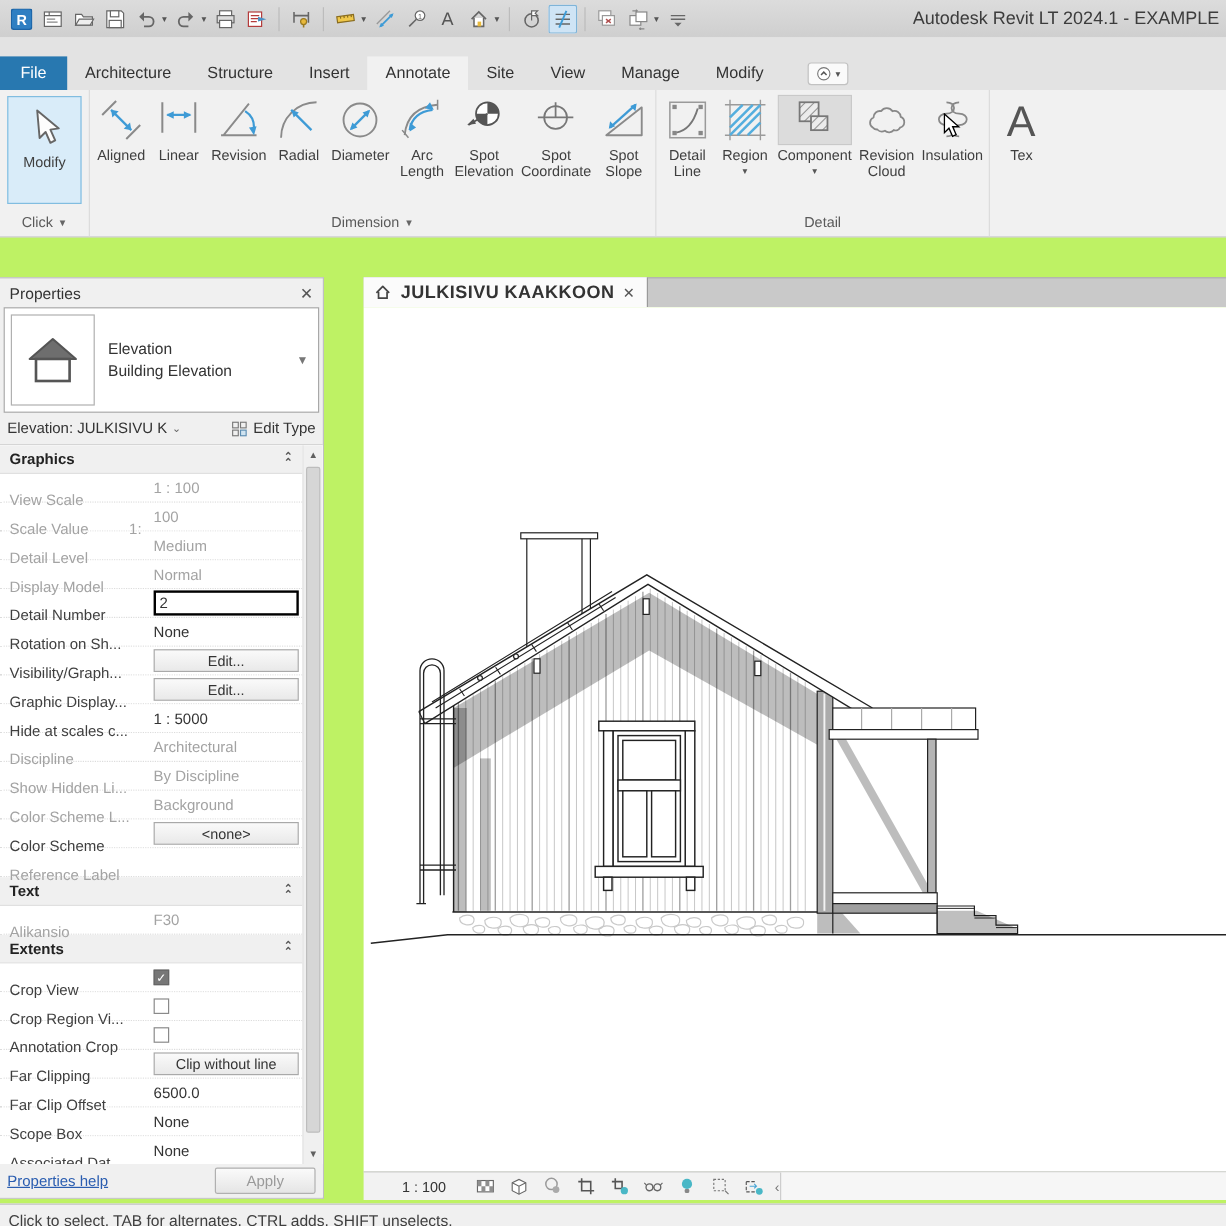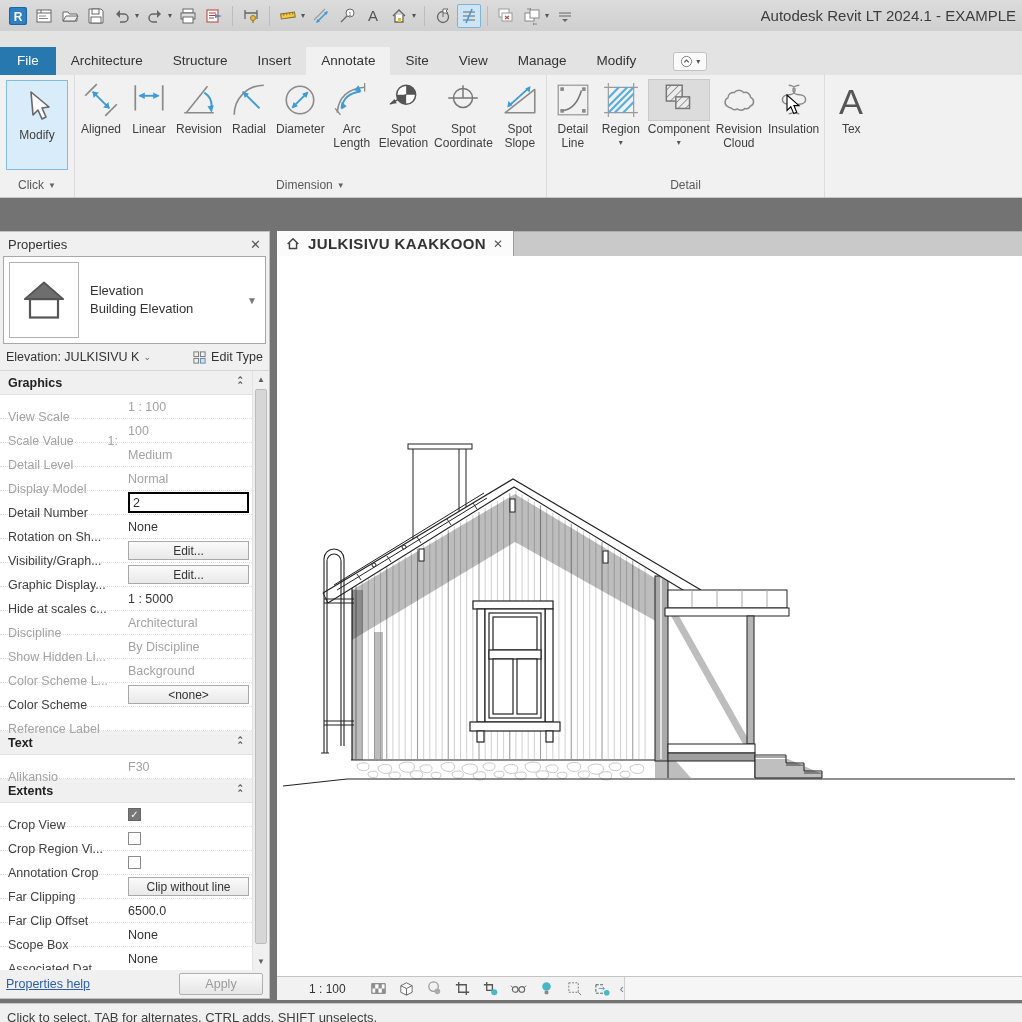--- a/index.html
+++ b/index.html
@@ -36,21 +36,21 @@
   .tool svg{width:38px;height:38px;display:block;}
   .tlabel{white-space:pre-line;text-align:center;font-size:12px;line-height:13.5px;color:#3f3f3f;margin-top:2px;}
   .tdd{font-size:8px;color:#555;margin-top:1px;}
   .tool.big{width:62px;height:90px;background:#d9ecf9;border:1px solid #81bde0;margin:3px 4px;justify-content:flex-start;padding-top:6px;}
   .tool.big svg{width:36px;height:36px;}
   .tool.hover .ticonwrap{background:#dcdcdc;box-shadow:inset 0 0 0 1px #c9c9c9;}
   .plabels{height:24px;display:flex;align-items:center;justify-content:center;font-size:12px;color:#5a5a5a;gap:4px;}
   .plabels .dd{font-size:8px;color:#666;}
 
   
-  .workspace{height:805px;background:#737373;display:flex;padding-top:33px;overflow:hidden;}
+  .workspace{height:805px;background:#bef264;display:flex;padding-top:33px;overflow:hidden;gap:26px;}
 
   
   .props{width:270px;height:768px;background:#f0f0f0;display:flex;flex-direction:column;border:1px solid #c0c0c0;border-left:none;}
   .ptitle{height:24px;display:flex;align-items:center;padding:0 8px;font-size:13px;color:#333;}
   .ptitle .x{margin-left:auto;font-size:13px;color:#555;}
   .typesel{height:88px;background:#fff;border:1px solid #a8a8a8;margin:0 3px;display:flex;align-items:center;}
   .typeicon{width:70px;height:76px;border:1px solid #b0b0b0;background:#fff;margin:5px;display:flex;align-items:center;justify-content:center;}
   .typeicon svg{width:56px;height:56px;}
   .typetext{flex:1;font-size:13px;color:#333;line-height:18px;padding-left:6px;}
   .typecaret{color:#777;font-size:10px;padding:0 8px;}

